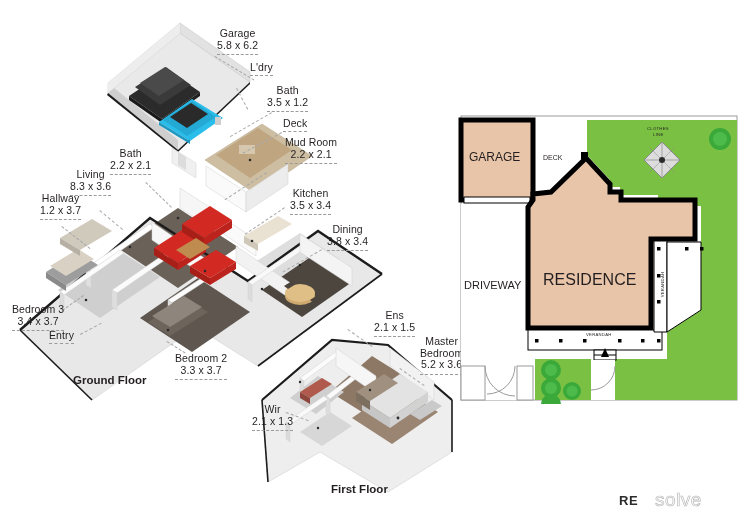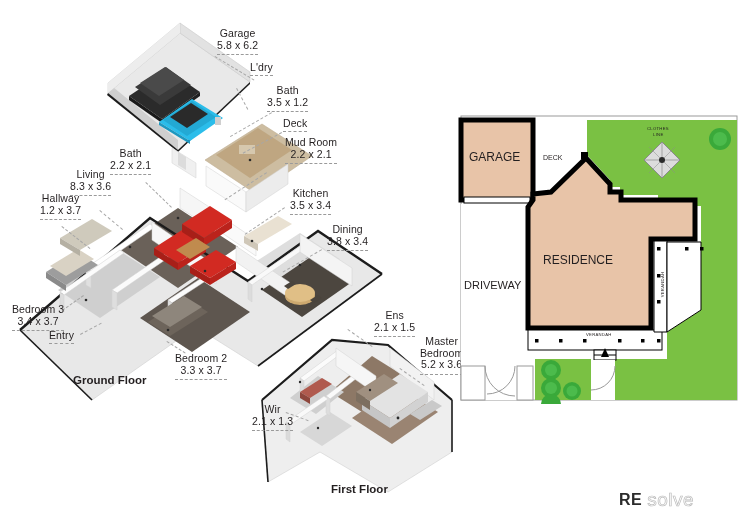--- a/index.html
+++ b/index.html
@@ -26,22 +26,22 @@
   .iso svg{display:block;}
 
   
   .site{position:absolute;left:455px;top:114px;width:288px;height:290px;}
   .site svg{display:block;}
   .sitetxt{position:absolute;font-size:11px;color:#231f20;white-space:nowrap;}
   .tiny{position:absolute;font-size:4.2px;color:#231f20;white-space:nowrap;letter-spacing:.3px;text-align:center;}
 
   
   .logo{position:absolute;left:619px;top:487px;height:26px;display:flex;align-items:center;}
-  .logo .re{font-size:16px;font-weight:bold;color:#2b2b2b;letter-spacing:.5px;font-family:"Liberation Sans",sans-serif;}
-  .logo .sv{font-size:19px;color:#ffffff;-webkit-text-stroke:.7px #b9b9b9;letter-spacing:.5px;margin-left:5px;
+  .logo .re{font-size:13px;font-weight:bold;color:#2b2b2b;letter-spacing:.5px;font-family:"Liberation Sans",sans-serif;}
+  .logo .sv{font-size:19px;color:#ffffff;-webkit-text-stroke:.7px #b9b9b9;letter-spacing:.5px;margin-left:17px;
             font-family:"Liberation Sans",sans-serif;}
 </style>
 </head>
 <body>
 
 <div class="stage">
 
   <div class="iso" style="left:0px;top:0px;width:470px;height:500px;">
   <svg width="470" height="500" viewBox="0 0 470 500" xmlns="http://www.w3.org/2000/svg">
     <defs>
@@ -404,21 +404,21 @@
         <circle cx="96" cy="290" r="10" fill="#3aa93a"></circle>
         <circle cx="117" cy="277" r="9" fill="#3aa93a"></circle>
         <circle cx="96" cy="256" r="6" fill="#4cbb4c"></circle>
         <circle cx="96" cy="274" r="6" fill="#4cbb4c"></circle>
         <circle cx="117" cy="277" r="5.5" fill="#4cbb4c"></circle>
       </g>
     </svg>
 
     <div class="sitetxt" style="left:14px;top:36px;font-size:12px;">GARAGE</div>
     <div class="sitetxt" style="left:88px;top:40px;font-size:7px;">DECK</div>
-    <div class="sitetxt" style="left:88px;top:139px;font-size:12px;">RESIDENCE</div>
+    <div class="sitetxt" style="left:88px;top:157px;font-size:16px;">RESIDENCE</div>
     <div class="sitetxt" style="left:9px;top:165px;font-size:11px;">DRIVEWAY</div>
     <div class="tiny" style="left:192px;top:12px;">CLOTHES</div>
     <div class="tiny" style="left:198px;top:18px;">LINE</div>
     <div class="tiny" style="left:131px;top:218px;">VERANDAH</div>
     <div class="tiny" style="left:195px;top:168px;transform:rotate(-90deg);transform-origin:center;">VERANDAH</div>
   </div>
 
   <div class="logo">
     <span class="re">RE</span>
     <span class="sv">solve</span>

